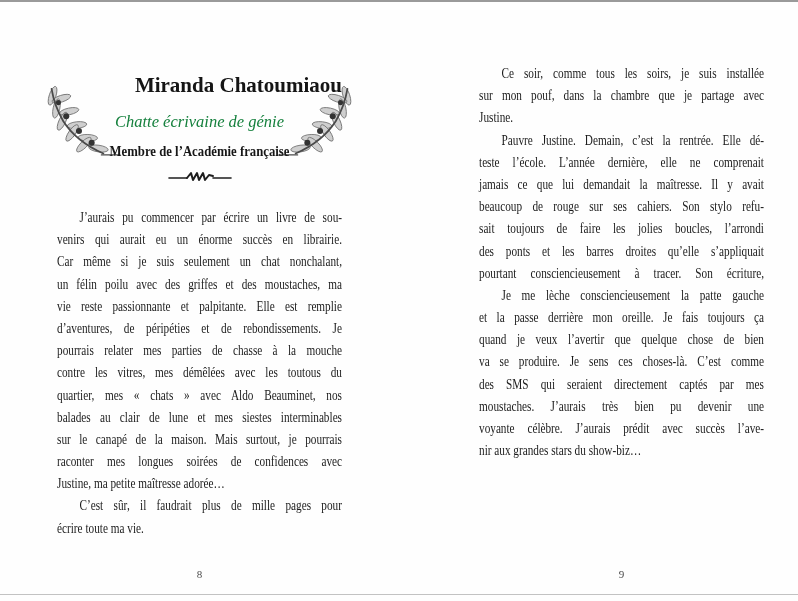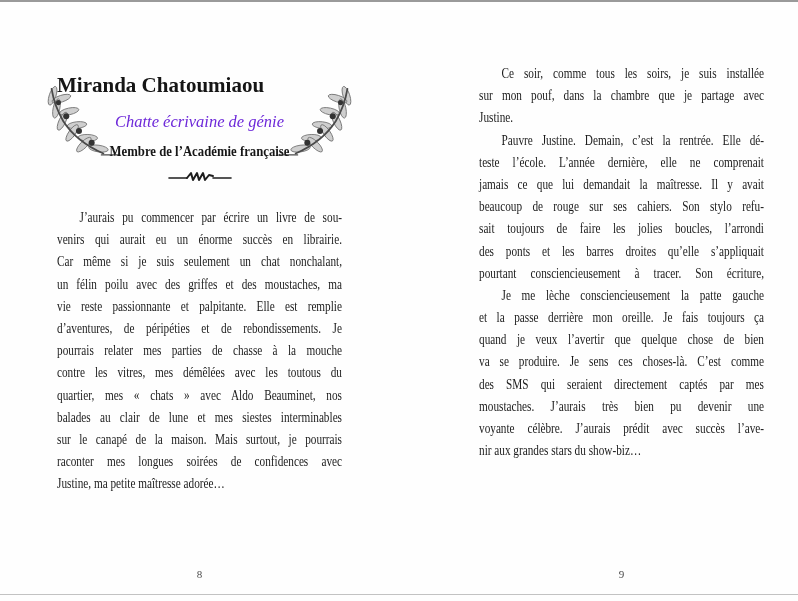--- a/index.html
+++ b/index.html
@@ -14,27 +14,27 @@
   .rule-top{position:absolute;left:0;top:0;width:798px;height:2px;background:#9a9a9a;}
   .rule-bottom{position:absolute;left:0;top:594px;width:798px;height:1px;background:#c2c2c2;}
 
   .page{position:absolute;top:0;height:601px;width:285px;}
   .page-left{left:57px;}
   .page-right{left:455px;margin-left:24px;}
 
   
   .hdr-title{
     position:absolute;left:0;top:73px;width:285px;
-    text-align:left;font-weight:bold;font-size:21px;line-height:24px;
+    text-align:right;font-weight:bold;font-size:21px;line-height:24px;
     color:#151515;
   }
   .hdr-subtitle{
     position:absolute;left:0;top:112px;width:285px;
     text-align:center;font-style:italic;font-size:16.5px;line-height:20px;
-    color:#6d28d9;
+    color:#15803d;
   }
   .hdr-affiliation{
     position:absolute;left:0;top:142px;width:285px;
     text-align:center;font-weight:bold;font-size:15px;line-height:18px;
     transform:scaleX(0.85);transform-origin:50% 50%;
     color:#171717;
   }
   .branch{position:absolute;top:84px;width:88px;height:90px;}
   .branch-left{left:-24px;}
   .branch-right{left:221px;transform:scaleX(-1);}
@@ -153,20 +153,24 @@
         <div class="line">vie reste passionnante et palpitante. Elle est remplie</div>
         <div class="line">d’aventures, de péripéties et de rebondissements. Je</div>
         <div class="line">pourrais relater mes parties de chasse à la mouche</div>
         <div class="line">contre les vitres, mes démêlées avec les toutous du</div>
         <div class="line">quartier, mes « chats » avec Aldo Beauminet, nos</div>
         <div class="line">balades au clair de lune et mes siestes interminables</div>
         <div class="line">sur le canapé de la maison. Mais surtout, je pourrais</div>
         <div class="line">raconter mes longues soirées de confidences avec</div>
         <div class="line endp">Justine, ma petite maîtresse adorée…</div>
       </div>
+      <div>
+        <div class="line first">C’est sûr, il faudrait plus de mille pages pour</div>
+        <div class="line endp">écrire toute ma vie.</div>
+      </div>
     </div>
 
     <div class="pagenum">8</div>
   </div>
 
   <div class="page page-right">
     <div class="body body-right">
       <div>
         <div class="line first">Ce soir, comme tous les soirs, je suis installée</div>
         <div class="line">sur mon pouf, dans la chambre que je partage avec</div>

